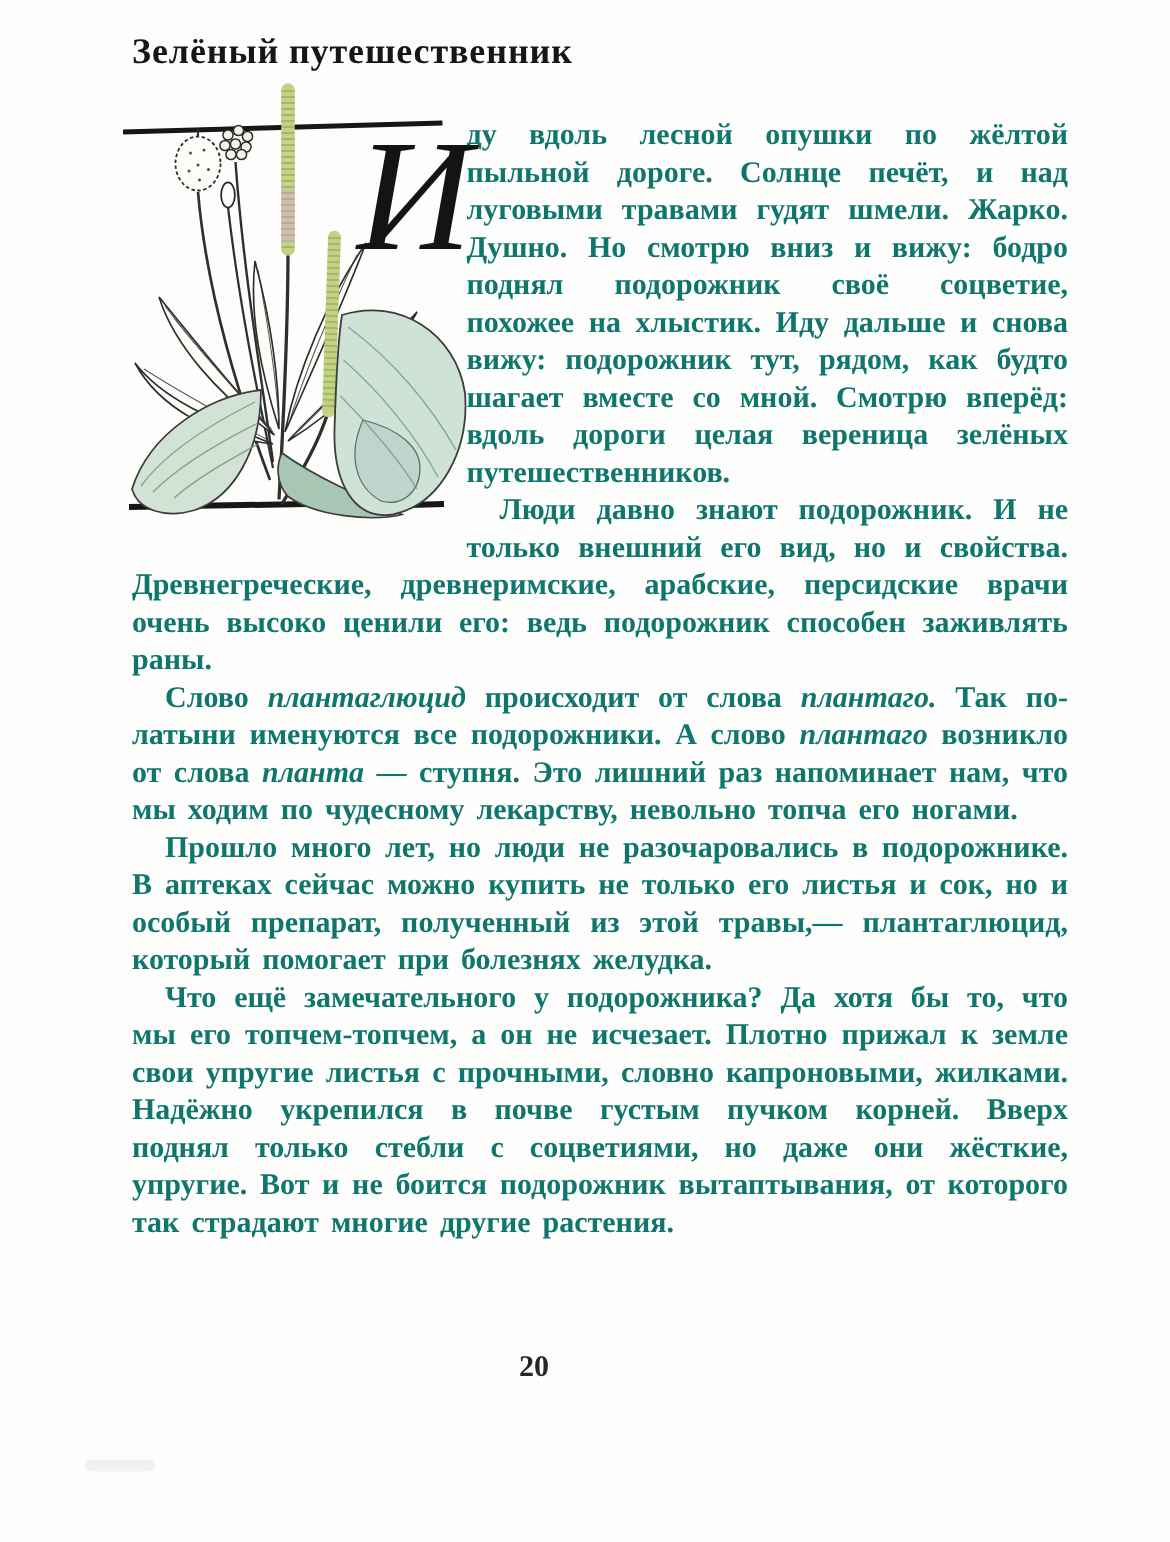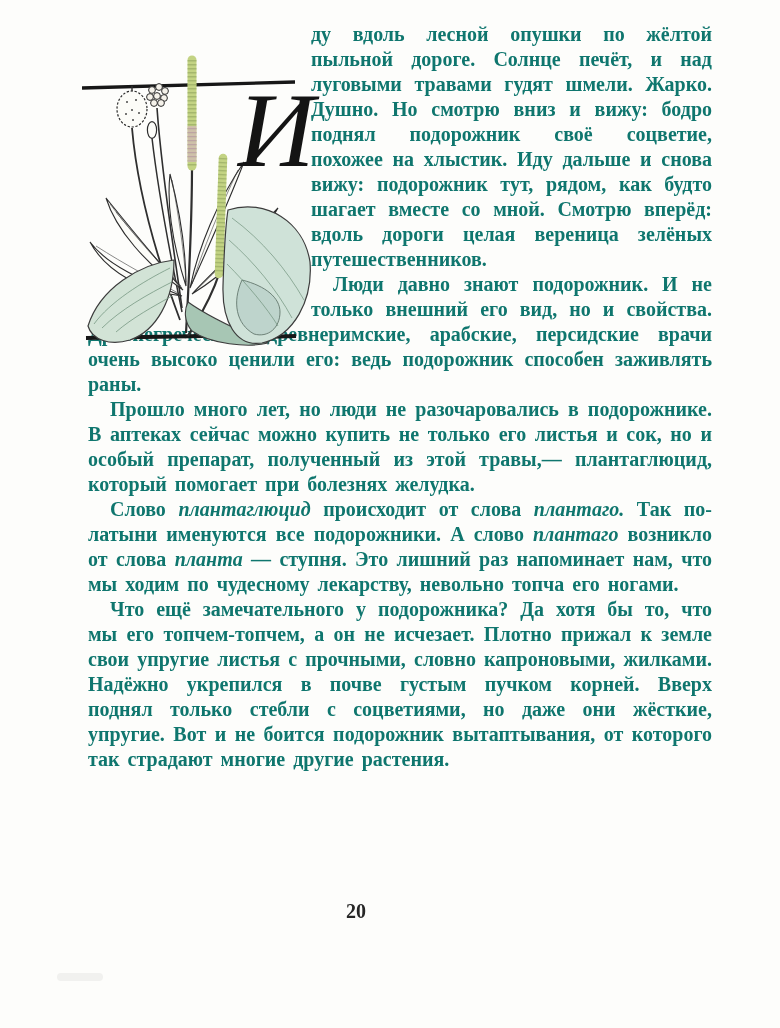--- a/index.html
+++ b/index.html
@@ -162,28 +162,29 @@
       <path d="M106,252 C128,268 160,282 186,293 C166,298 128,294 110,281 C102,272 102,260 106,252 Z" fill="#a7c6b4" stroke="#3c3c3c" stroke-width="1.1"></path>
       <path d="M146,160 C184,148 222,172 228,212 C231,250 212,286 180,293 C154,297 140,272 141,236 C142,204 143,178 146,160 Z" fill="#cfe2d8" stroke="#3c3c3c" stroke-width="1.2"></path>
       <path d="M160,230 C150,252 154,274 172,284 C186,288 198,278 198,262 C198,248 184,236 160,230 Z" fill="#bdd3cb" stroke="#4a5e54" stroke-width="0.8" opacity="0.9"></path>
       <path d="M150,168 C180,190 205,220 222,250 M147,190 C172,212 195,240 210,268 M145,214 C165,234 185,258 196,276" fill="none" stroke="#6d8f79" stroke-width="0.9" opacity="0.75"></path>
     </g>
   </svg>
 
   <div class="dropcap">И</div>
 
   <div class="content">
+    <h1 class="page-title">Зелёный путешественник</h1>
 
     <div class="text-flow">
       <div class="illustration-spacer"></div>
       <div>
           <p class="para"><span>ду вдоль лесной опушки по жёлтой пыльной дороге. Солнце печёт, и над луговыми травами гудят шмели. Жарко. Душно. Но смотрю вниз и вижу: бодро поднял подорожник своё соцветие, похожее на хлыстик. Иду дальше и снова вижу: подорожник тут, рядом, как будто шагает вместе со мной. Смотрю вперёд: вдоль дороги целая вереница зелёных путешественников.</span></p>
           <p class="para indent"><span>Люди давно знают подорожник. И не только внешний его вид, но и свойства. Древнегреческие, древнеримские, арабские, персидские врачи очень высоко ценили его: ведь подорожник способен заживлять раны.</span></p>
+          <p class="para indent"><span>Слово </span><i>плантаглюцид</i><span> происходит от слова </span><i>плантаго.</i><span> Так по-латыни именуются все подорожники. А слово </span><i>плантаго</i><span> возникло от слова </span><i>планта</i><span> — ступня. Это лишний раз напоминает нам, что мы ходим по чудесному лекарству, невольно топча его ногами.</span></p>
           <p class="para indent"><span>Прошло много лет, но люди не разочаровались в подорожнике. В аптеках сейчас можно купить не только его листья и сок, но и особый препарат, полученный из этой травы,— плантаглюцид, который помогает при болезнях желудка.</span></p>
-          <p class="para indent"><span>Слово </span><i>плантаглюцид</i><span> происходит от слова </span><i>плантаго.</i><span> Так по-латыни именуются все подорожники. А слово </span><i>плантаго</i><span> возникло от слова </span><i>планта</i><span> — ступня. Это лишний раз напоминает нам, что мы ходим по чудесному лекарству, невольно топча его ногами.</span></p>
           <p class="para indent"><span>Что ещё замечательного у подорожника? Да хотя бы то, что мы его топчем-топчем, а он не исчезает. Плотно прижал к земле свои упругие листья с прочными, словно капроновыми, жилками. Надёжно укрепился в почве густым пучком корней. Вверх поднял только стебли с соцветиями, но даже они жёсткие, упругие. Вот и не боится подорожник вытаптывания, от которого так страдают многие другие растения.</span></p>
         </div>
       <div style="clear:both"></div>
     </div>
   </div>
 
   <div class="page-number">20</div>
   <div class="scan-smudge"></div>
 </div>
 

